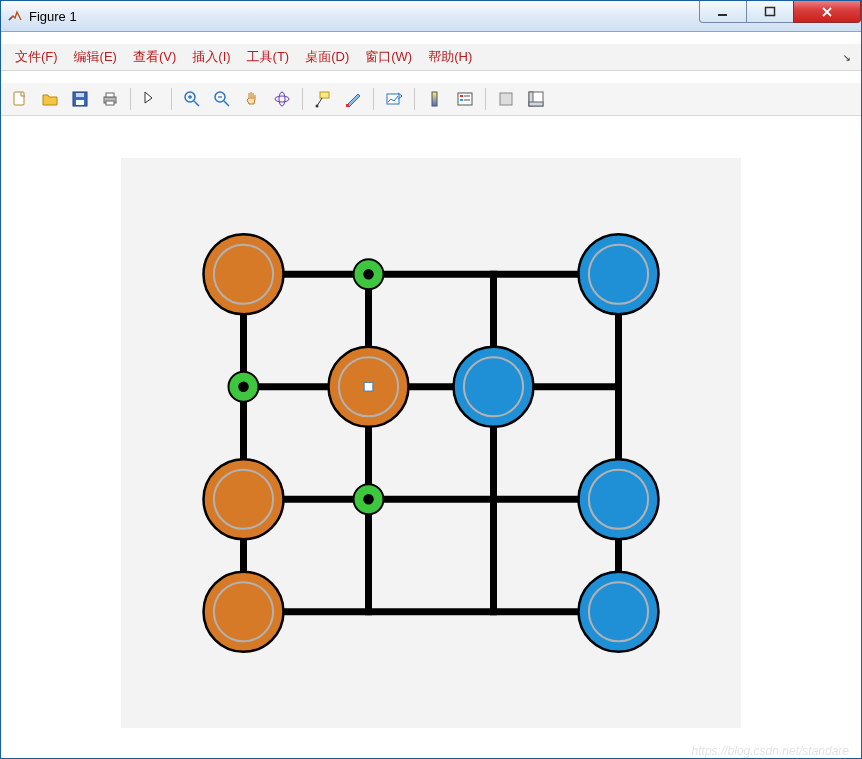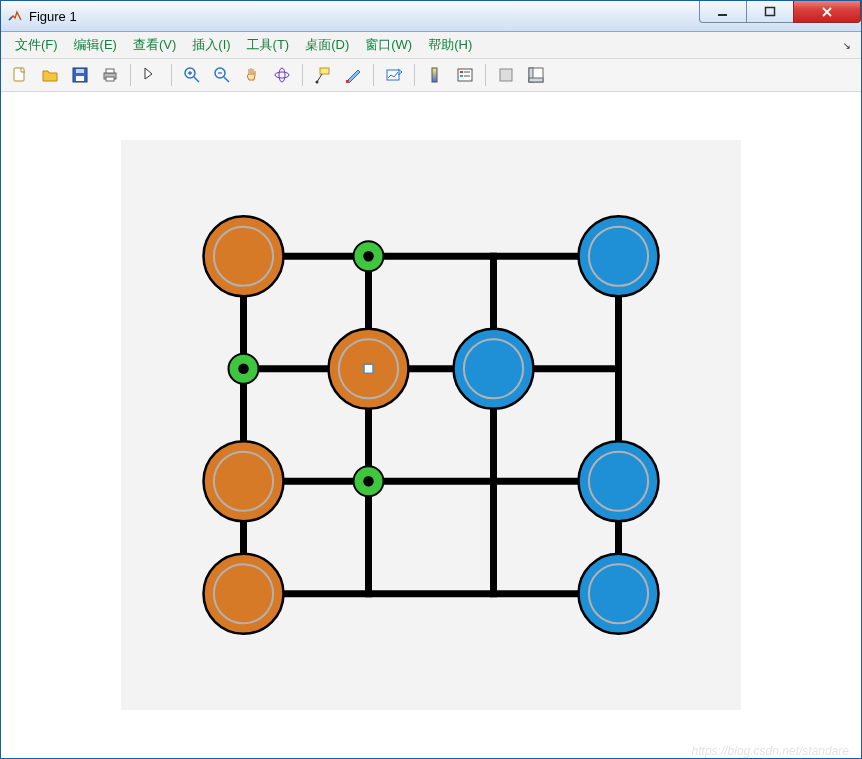--- a/index.html
+++ b/index.html
@@ -9,31 +9,31 @@
   .titlebar .app-icon{width:16px;height:16px;margin-right:6px;display:inline-block;position:relative;}
   .titlebar .app-icon svg{width:16px;height:16px;display:block;}
   .titlebar .title-text{color:#000;font-size:13px;}
   .win-btns{margin-left:auto;display:flex;height:100%;}
   .win-btn{width:46px;height:21px;margin-top:0;border:1px solid #6e8bab;border-top:none;background:linear-gradient(#f3f8fd,#d6e5f5);display:flex;align-items:center;justify-content:center;margin-left:-1px;}
   .win-btn:first-child{border-bottom-left-radius:4px;}
   .win-btn.close{background:linear-gradient(#f07f7f,#d9403e 40%,#c9201e);border-color:#8b2b2a;width:66px;border-bottom-right-radius:4px;}
   .win-btn svg{width:14px;height:14px;}
   
   .menubar{height:26px;background:#f3f3f3;border-bottom:1px solid #d9d9d9;display:flex;align-items:center;padding:0 6px;gap:0;}
-  .menubar .menu-item{padding:20px 8px;color:#15803d;cursor:default;}
+  .menubar .menu-item{padding:20px 8px;color:#b91c1c;cursor:default;}
   .menubar .arrow{margin-left:auto;margin-right:4px;font-size:10px;color:#333;}
   
   .toolbar{height:32px;background:#f5f5f5;border-bottom:1px solid #d9d9d9;display:flex;align-items:center;padding:0 6px;gap:4px;}
   .tool-btn{width:24px;height:24px;display:flex;align-items:center;justify-content:center;border:1px solid transparent;border-radius:2px;}
   .tool-sep{width:1px;height:22px;background:#c9c9c9;margin:0 3px;}
   .tool-btn svg{width:18px;height:18px;display:block;}
   
   .canvas-wrap{flex:1;background:#fff;display:flex;align-items:center;justify-content:center;overflow:hidden;}
   .watermark{position:absolute;right:12px;bottom:0;color:rgba(0,0,0,0.12);font-size:12px;font-style:italic;pointer-events:none;}
-  .window{position:relative;}
+  .window{position:relative;gap:12px;}
 </style>
 </head>
 <body>
 
 <div class="window">
 
   <div class="titlebar">
     <span class="app-icon">
       <svg viewBox="0 0 16 16">
         <path d="M2 12 L6 8 L8 10 L10 4 L14 12" fill="none" stroke="#c05010" stroke-width="1.4"></path>

